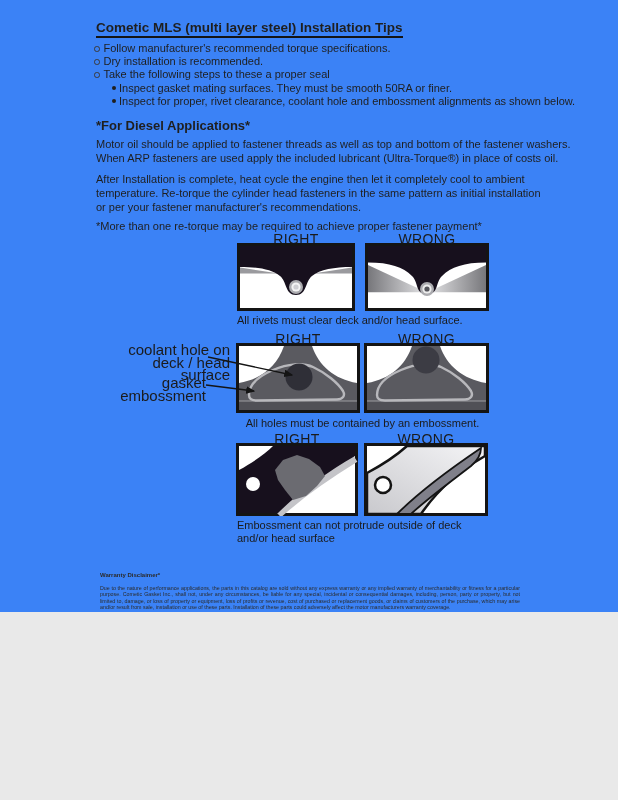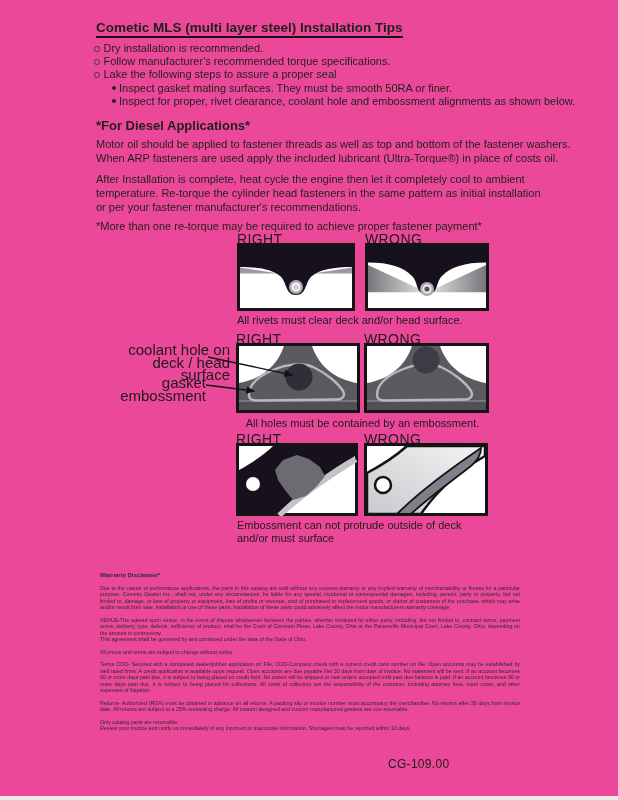--- a/index.html
+++ b/index.html
@@ -1,19 +1,19 @@
 <!DOCTYPE html>
 <html><head>
 <meta charset="utf-8">
 <style>
   html,body{margin:0;padding:0;background:#e9e9e9;}
   .page{
     position:relative;
-    width:618px;height:796px;
-    background:#ec4899;
+    width:618px;height:612px;
+    background:#3b82f6;
     font-family:"Liberation Sans", sans-serif;
     color:#1f1f1f;
     overflow:hidden;
     margin:0 auto;
   }
   .abs{position:absolute;}
   .pre{white-space:pre-line;}
 
   .doc-title{
     left:96px;top:20px;
@@ -33,50 +33,50 @@
     border-radius:50%;margin:4.5px 3px 0 0;
   }
 
   .diesel-heading{left:96px;top:118px;font-size:13px;font-weight:bold;}
   .body-para{left:96px;font-size:11px;line-height:14.2px;}
   .p1{top:137px;}
   .p2{top:172px;}
   .p3{top:219px;}
 
   .diagrams{left:0;top:230px;width:618px;height:335px;}
-  .rw-label{font-size:14px;letter-spacing:.4px;text-align:left;color:#1b1b1b;}
+  .rw-label{font-size:14px;letter-spacing:.4px;text-align:center;color:#1b1b1b;}
   .caption{font-size:11px;line-height:13px;color:#1b1b1b;}
   .side-label{font-size:15px;line-height:12.5px;text-align:right;color:#1b1b1b;}
   .diag{display:block;}
 
   .legal{left:100px;top:572px;width:420px;font-size:5.3px;line-height:6.5px;color:#2b2b2b;text-align:justify;}
   .legal h6{font-size:6px;margin:0 0 6px 0;}
   .legal p{margin:0 0 6px 0;}
 
   .page-code{left:388px;top:757px;font-size:12px;color:#1c1c1c;letter-spacing:.3px;}
 </style>
 </head>
 <body>
 
 <div class="page">
 
   <div class="abs doc-title">Cometic MLS (multi layer steel) Installation Tips</div>
 
   <div class="abs bullet-list">
     <div class="bullet-row">
       <span class="marker-open"></span>
-      <span>Dry installation is recommended.</span>
+      <span>Follow manufacturer's recommended torque specifications.</span>
     </div>
     <div class="bullet-row">
       <span class="marker-open"></span>
-      <span>Follow manufacturer's recommended torque specifications.</span>
+      <span>Dry installation is recommended.</span>
     </div>
     <div class="bullet-row">
       <span class="marker-open"></span>
-      <span>Lake the following steps to assure a proper seal</span>
+      <span>Take the following steps to these a proper seal</span>
     </div>
     <div class="bullet-row sub">
       <span class="marker-fill"></span>
       <span>Inspect gasket mating surfaces.  They must be smooth 50RA or finer.</span>
     </div>
     <div class="bullet-row sub">
       <span class="marker-fill"></span>
       <span>Inspect for proper, rivet clearance, coolant hole and embossment alignments as shown below.</span>
     </div>
   </div>
@@ -182,21 +182,21 @@
             <stop offset="1" stop-color="#f4f4f6"></stop>
         </linearGradient>
       </defs>
       <rect x="1.5" y="1.5" width="121" height="70" fill="#ffffff" stroke="#141414" stroke-width="3"></rect>
       <path d="M3,30 C18,22 33,12 43,3 L121,3 L121,13 C95,28 72,49 57,71 L3,71 Z" fill="url(#gband)" stroke="#141414" stroke-width="2.5" stroke-linejoin="round"></path>
       <path d="M33,71 C57,47 86,26 117,5 C117,10 114,17 107,23 C85,40 64,55 47,71 Z" fill="#80808a" stroke="#141414" stroke-width="1.8"></path>
       <circle cx="19" cy="42" r="8" fill="#ffffff" stroke="#141414" stroke-width="2.5"></circle>
     </svg>
 
     <div class="abs caption pre" style="left:237px;top:289px;width:260px;">Embossment can not protrude outside of deck
-and/or must surface</div>
+and/or head surface</div>
   </div>
 
   <div class="abs legal">
     <h6>Warranty Disclaimer*</h6>
     <p class="pre">Due to the nature of performance applications, the parts in this catalog are sold without any express warranty or any implied warranty of merchantability or fitness for a particular purpose.  Cometic Gasket Inc., shall not, under any circumstances, be liable for any special, incidental or consequential damages, including, person, party or property, but not limited to, damage, or loss of property or equipment, loss of profits or revenue, cost of purchased or replacement goods, or claims of customers of the purchase, which may arise and/or result from sale, installation or use of these parts.  Installation of these parts could adversely affect the motor manufacturers warranty coverage.</p>
     <p class="pre">VENUE-The agreed upon venue, in the event of dispute whatsoever between the parties, whether instituted by either party, including, but not limited to, contract terms, payment terms, delivery, type, defects, sufficiency of product, shall be the Court of Common Pleas, Lake County, Ohio or the Painesville Municipal Court, Lake County, Ohio, depending on the amount in controversy.
 This agreement shall be governed by and construed under the laws of the State of Ohio.</p>
     <p class="pre">All prices and terms are subject to change without notice.</p>
     <p class="pre">Terms COD- Secured with a completed dealer/jobber application on File, COD-Company check with a current credit card number on file.  Open accounts may be established by well rated firms.  A credit application is available upon request.  Open accounts are due payable Net 30 days from date of invoice.  No statement will be sent.  If an account becomes 60 or more days past due, it is subject to being placed on credit hold.  No orders will be shipped or new orders accepted until past due balance is paid.  If an account becomes 90 or more days past due, it is subject to being placed for collections.  All costs of collection are the responsibility of the customer, including attorney fees, court costs, and other expenses of litigation.</p>
     <p class="pre">Returns- Authorized (RGA) must be obtained in advance on all returns.  A packing slip or invoice number must accompany the merchandise.  No returns after 30 days from invoice date.  All returns are subject to a 25% restocking charge.  All custom designed and custom manufactured gaskets are non-returnable.</p>

